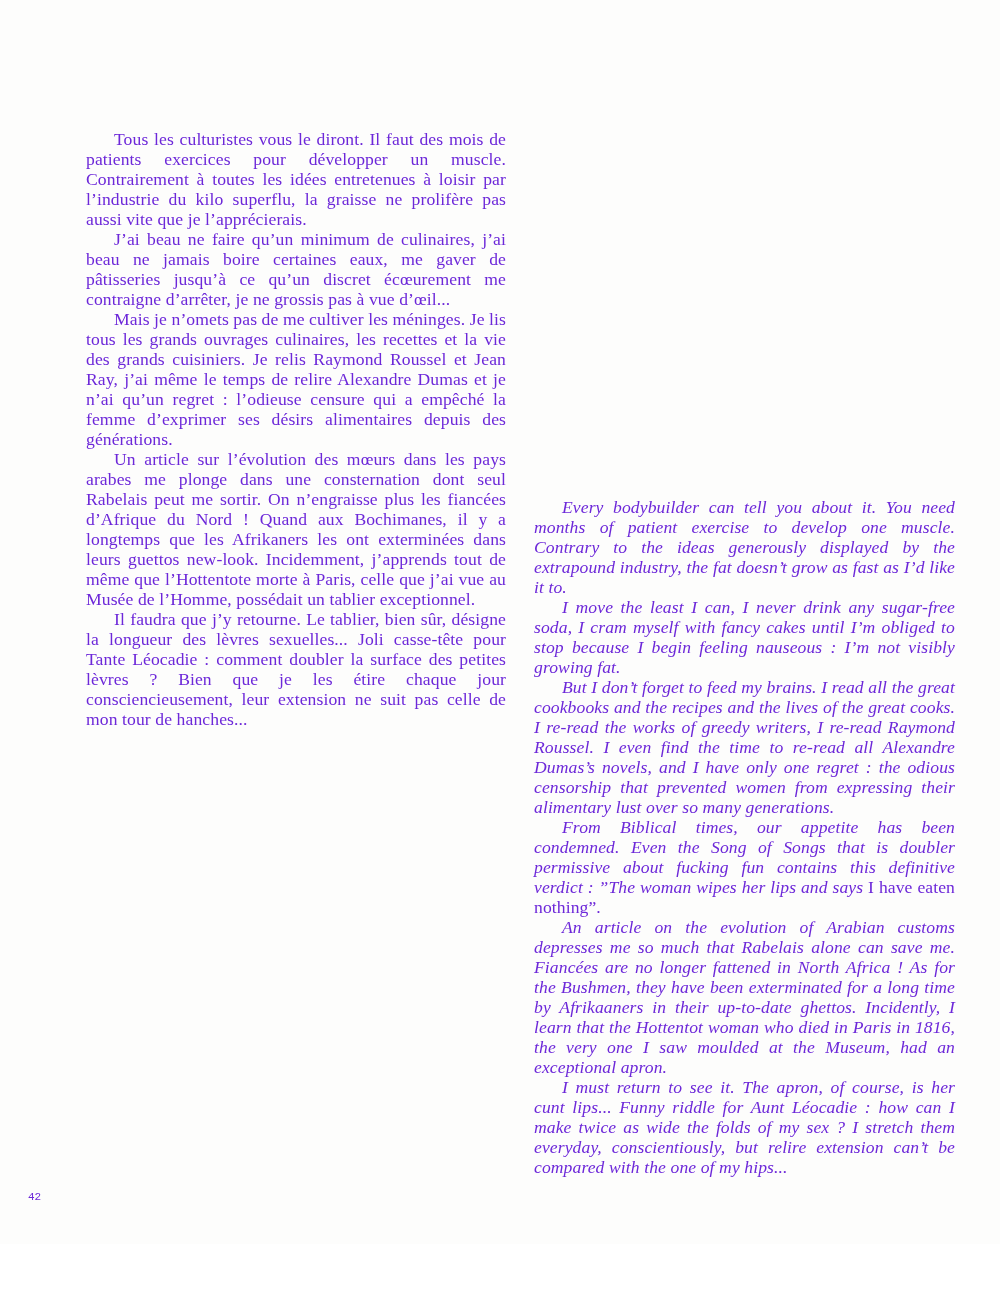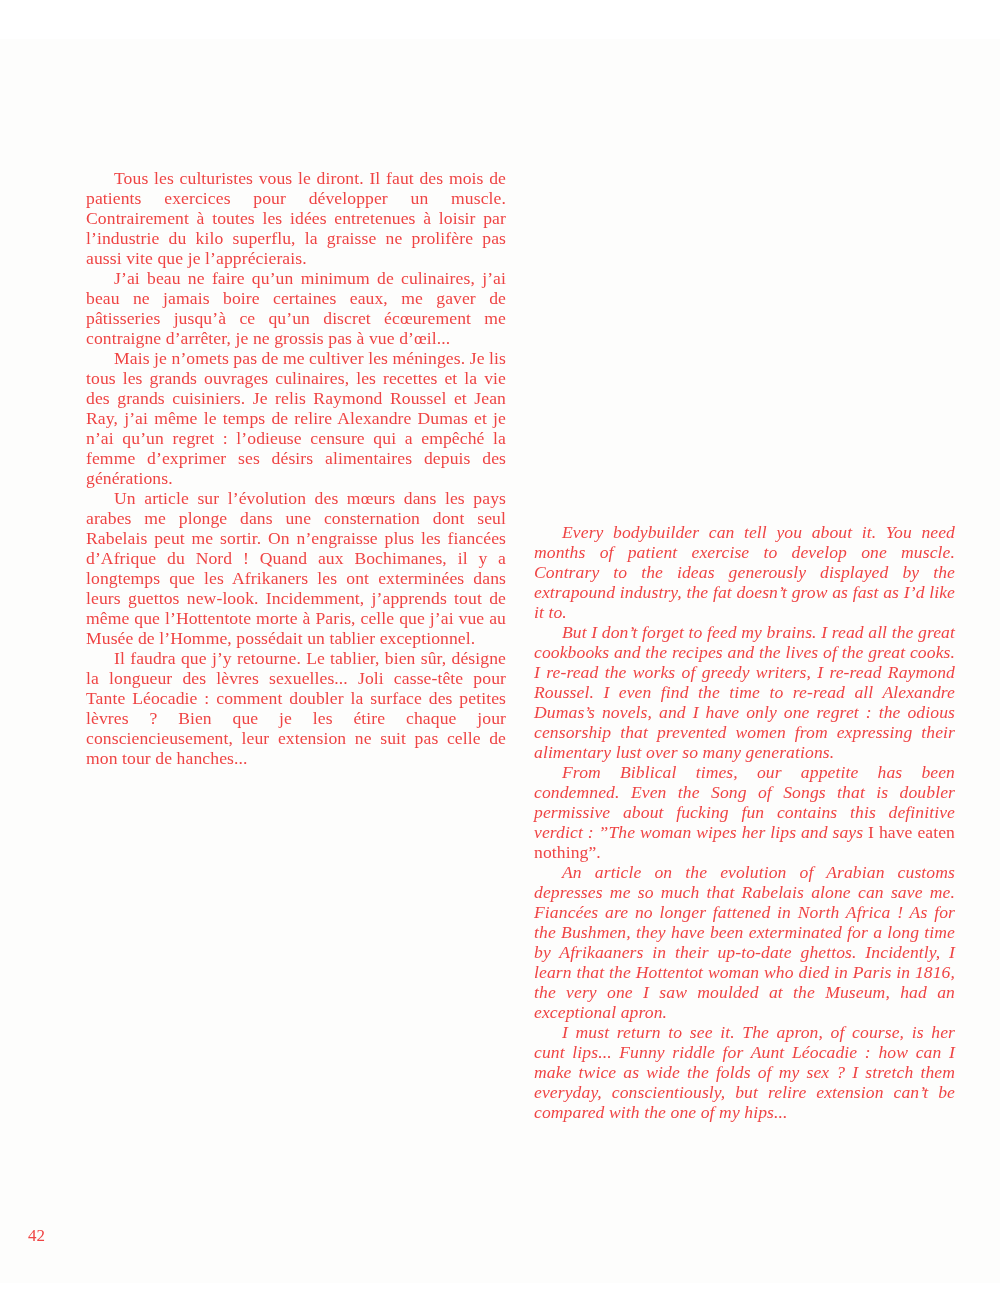--- a/index.html
+++ b/index.html
@@ -7,73 +7,74 @@
     padding: 0;
     background: #ffffff;
   }
   .page {
     position: relative;
     width: 1000px;
     height: 1244px;
     background: #fdfdfc;
     overflow: hidden;
     font-family: "Liberation Serif", "DejaVu Serif", serif;
-    color: #ef4444;
-    margin-top: 39px;
+    color: #6d28d9;
   }
   .column {
     position: absolute;
     text-align: justify;
     font-size: 17.6px;
     line-height: 20px;
     letter-spacing: 0.1px;
   }
   .column-left {
     left: 86px;
     top: 129px;
     width: 420px;
   }
   .column-right {
     left: 534px;
-    top: 483px;
+    top: 497px;
     width: 421px;
     font-style: italic;
   }
   .para {
     margin: 0;
     padding: 0;
     text-indent: 28px;
   }
   .run { font-style: inherit; }
   .run.roman { font-style: normal; }
   .run.italic { font-style: italic; }
   .page-number {
     position: absolute;
     left: 28px;
     top: 1187px;
-    font-size: 17px;
+    font-size: 11px;
     line-height: 20px;
     font-style: normal;
+    font-family: Liberation Mono, monospace;
   }
 </style>
 </head>
 <body>
 
 <div class="page">
 
   <div class="column column-left" lang="fr">
       <p class="para"><span class="run roman">Tous les culturistes vous le diront. Il faut des mois de patients exercices pour développer un muscle. Contrairement à toutes les idées entretenues à loisir par l’industrie du kilo superflu, la graisse ne prolifère pas aussi vite que je l’apprécierais.</span></p>
       <p class="para"><span class="run roman">J’ai beau ne faire qu’un minimum de culinaires, j’ai beau ne jamais boire certaines eaux, me gaver de pâtisseries jusqu’à ce qu’un discret écœurement me contraigne d’arrêter, je ne grossis pas à vue d’œil...</span></p>
       <p class="para"><span class="run roman">Mais je n’omets pas de me cultiver les méninges. Je lis tous les grands ouvrages culinaires, les recettes et la vie des grands cuisiniers. Je relis Raymond Roussel et Jean Ray, j’ai même le temps de relire Alexandre Dumas et je n’ai qu’un regret : l’odieuse censure qui a empêché la femme d’exprimer ses désirs alimentaires depuis des générations.</span></p>
       <p class="para"><span class="run roman">Un article sur l’évolution des mœurs dans les pays arabes me plonge dans une consternation dont seul Rabelais peut me sortir. On n’engraisse plus les fiancées d’Afrique du Nord ! Quand aux Bochimanes, il y a longtemps que les Afrikaners les ont exterminées dans leurs guettos new-look. Incidemment, j’apprends tout de même que l’Hottentote morte à Paris, celle que j’ai vue au Musée de l’Homme, possédait un tablier exceptionnel.</span></p>
       <p class="para"><span class="run roman">Il faudra que j’y retourne. Le tablier, bien sûr, désigne la longueur des lèvres sexuelles... Joli casse-tête pour Tante Léocadie : comment doubler la surface des petites lèvres ? Bien que je les étire chaque jour consciencieusement, leur extension ne suit pas celle de mon tour de hanches...</span></p>
     </div>
 
   <div class="column column-right" lang="en">
       <p class="para"><span class="run italic">Every bodybuilder can tell you about it. You need months of patient exercise to develop one muscle. Contrary to the ideas generously displayed by the extrapound industry, the fat doesn’t grow as fast as I’d like it to.</span></p>
+      <p class="para"><span class="run italic">I move the least I can, I never drink any sugar-free soda, I cram myself with fancy cakes until I’m obliged to stop because I begin feeling nauseous : I’m not visibly growing fat.</span></p>
       <p class="para"><span class="run italic">But I don’t forget to feed my brains. I read all the great cookbooks and the recipes and the lives of the great cooks. I re-read the works of greedy writers, I re-read Raymond Roussel. I even find the time to re-read all Alexandre Dumas’s novels, and I have only one regret : the odious censorship that prevented women from expressing their alimentary lust over so many generations.</span></p>
       <p class="para"><span class="run italic">From Biblical times, our appetite has been condemned. Even the Song of Songs that is doubler permissive about fucking fun contains this definitive verdict : ”The woman wipes her lips and says </span><span class="run roman">I have eaten nothing”.</span></p>
       <p class="para"><span class="run italic">An article on the evolution of Arabian customs depresses me so much that Rabelais alone can save me. Fiancées are no longer fattened in North Africa ! As for the Bushmen, they have been exterminated for a long time by Afrikaaners in their up-to-date ghettos. Incidently, I learn that the Hottentot woman who died in Paris in 1816, the very one I saw moulded at the Museum, had an exceptional apron.</span></p>
       <p class="para"><span class="run italic">I must return to see it. The apron, of course, is her cunt lips... Funny riddle for Aunt Léocadie : how can I make twice as wide the folds of my sex ? I stretch them everyday, conscientiously, but relire extension can’t be compared with the one of my hips...</span></p>
     </div>
 
   <div class="page-number">42</div>
 
 </div>
 

